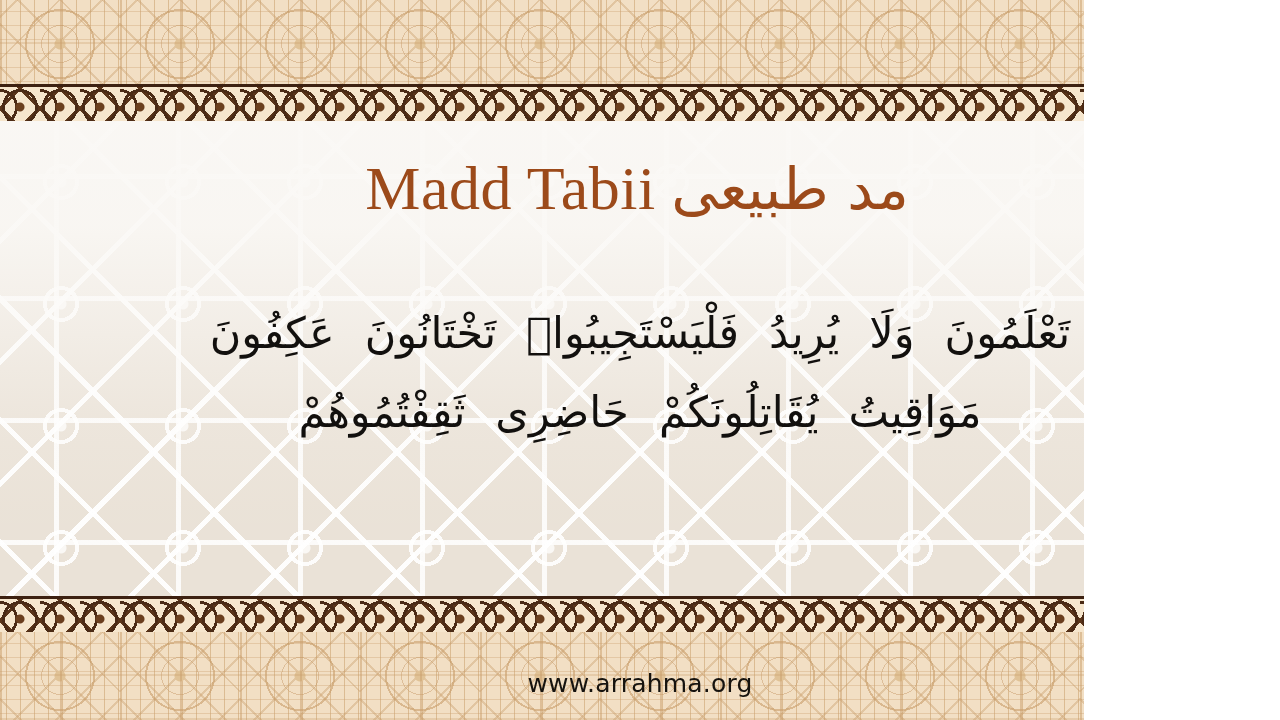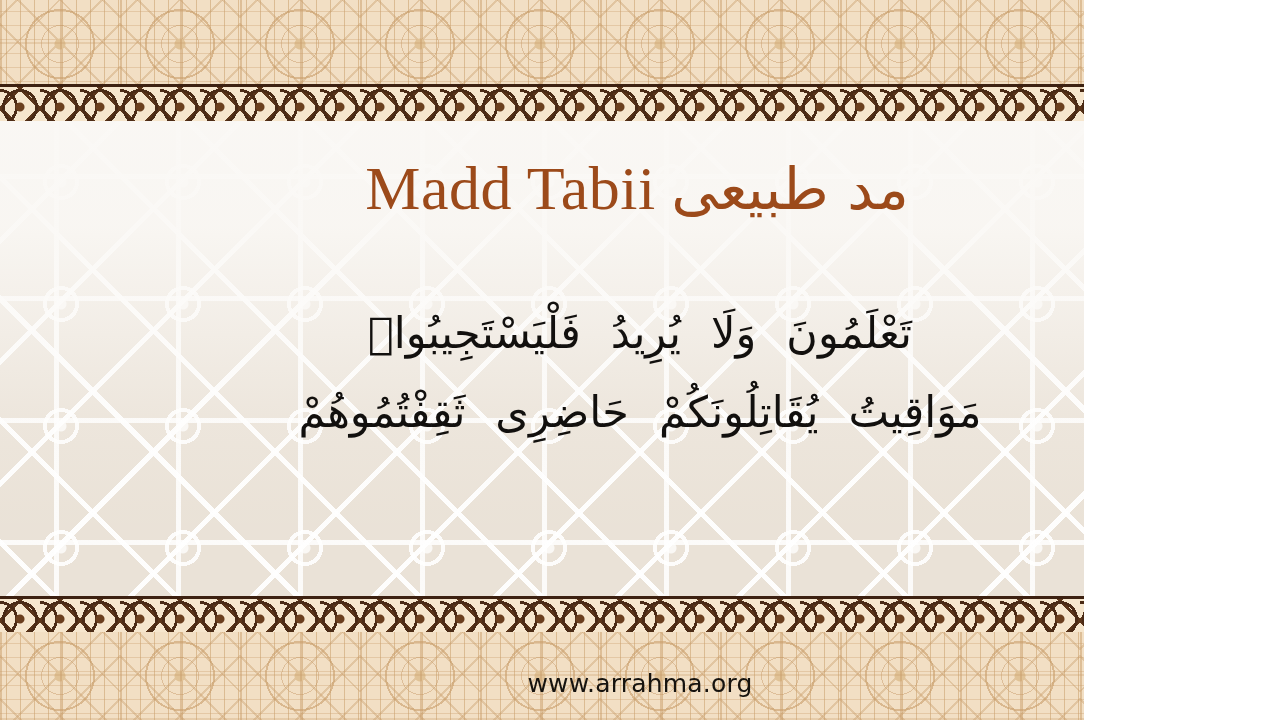--- a/index.html
+++ b/index.html
@@ -280,20 +280,22 @@
     <span class="t-ar">مد طبيعى</span>
   </div>
 
   <div id="rows">
 
     <div id="row-1" class="word-row">
       <span class="word">تَعْلَمُونَ</span>
       <span class="word">وَلَا</span>
       <span class="word">يُرِيدُ</span>
       <span class="word">فَلْيَسْتَجِيبُوا۟</span>
+      <span class="word">تَخْتَانُونَ</span>
+      <span class="word">عَكِفُونَ</span>
     </div>
 
     <div id="row-2" class="word-row">
       <span class="word">مَوَاقِيتُ</span>
       <span class="word">يُقَاتِلُونَكُمْ</span>
       <span class="word">حَاضِرِى</span>
       <span class="word">ثَقِفْتُمُوهُمْ</span>
     </div>
 
   </div>

